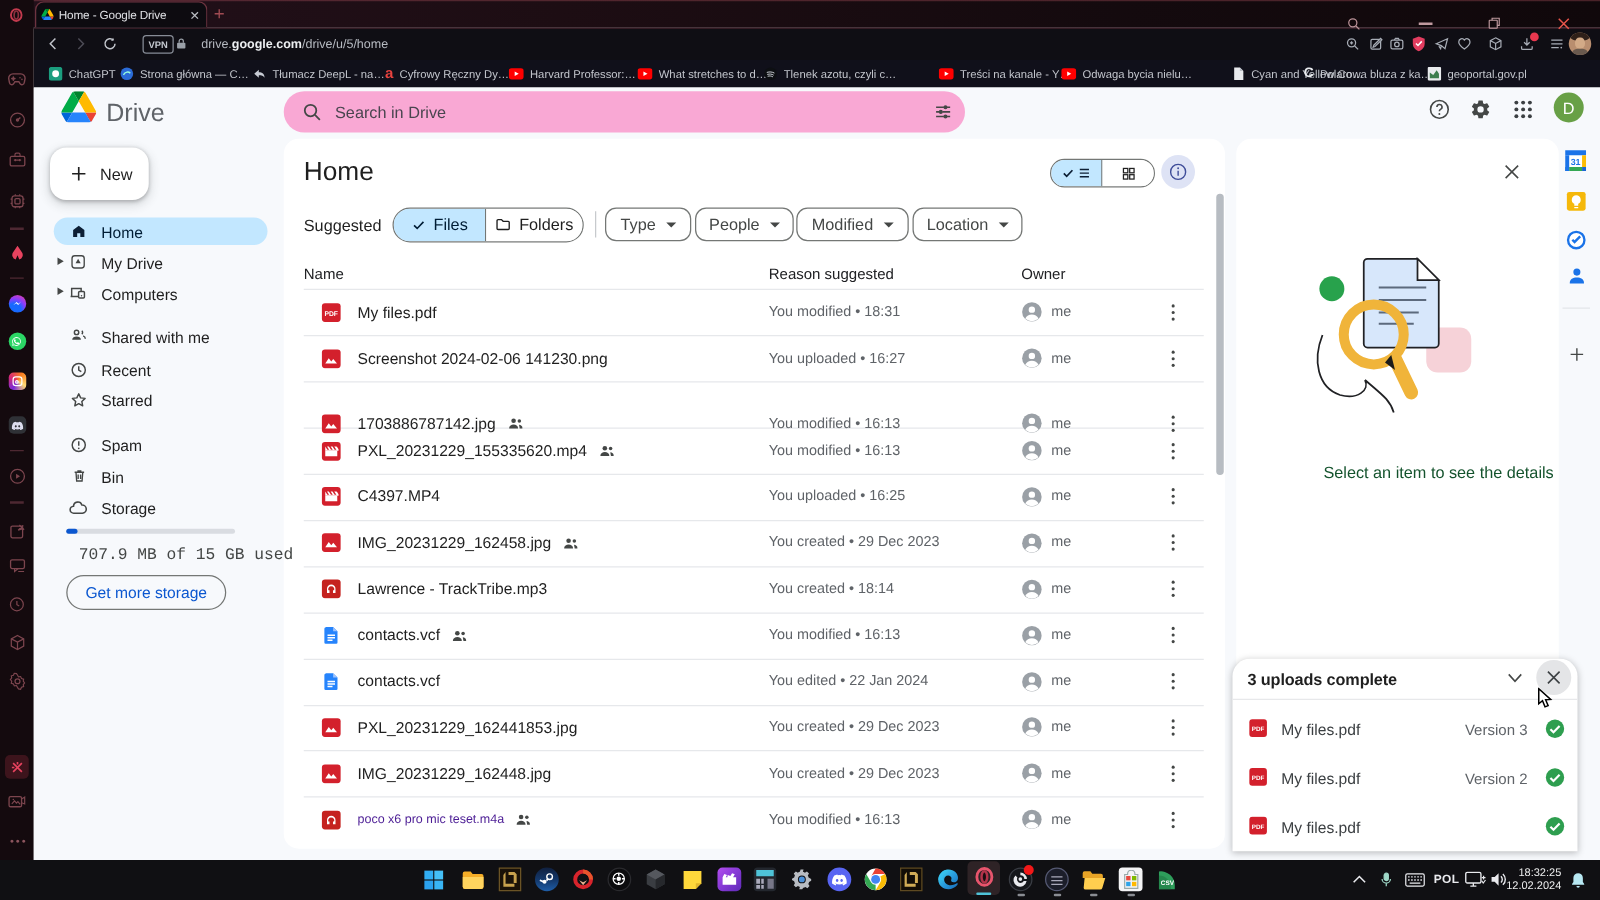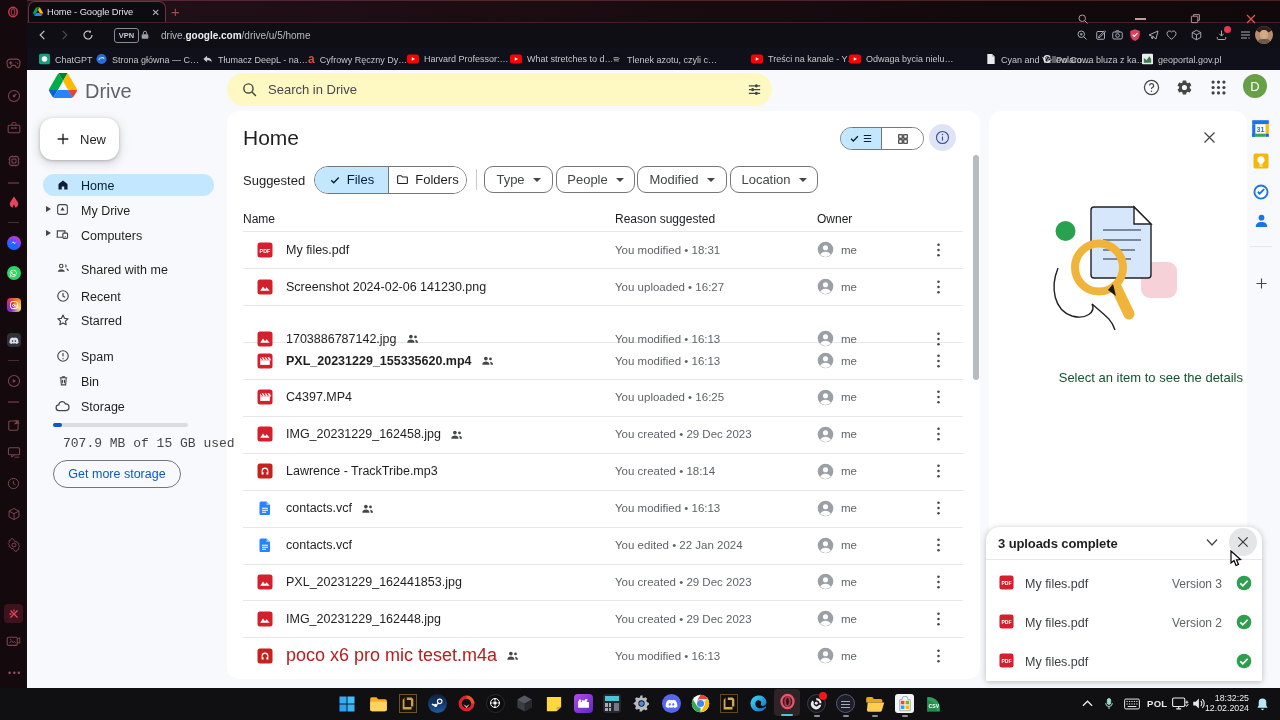--- a/index.html
+++ b/index.html
@@ -409,21 +409,21 @@
     <svg class="abs" style="left:22px;top:3px;" width="28" height="25" viewBox="0 0 87.3 78">
         <path fill="#0066da" d="m6.6 66.85 3.85 6.65c.8 1.4 1.95 2.5 3.3 3.3l13.75-23.8h-27.5c0 1.55.4 3.1 1.2 4.5z"></path>
         <path fill="#00ac47" d="m43.65 25-13.75-23.8c-1.35.8-2.5 1.9-3.3 3.3l-25.4 44a9.06 9.06 0 0 0-1.2 4.5h27.5z"></path>
         <path fill="#ea4335" d="m73.55 76.8c1.35-.8 2.5-1.9 3.3-3.3l1.6-2.75 7.65-13.25c.8-1.4 1.2-2.95 1.2-4.5h-27.502l5.852 11.5z"></path>
         <path fill="#00832d" d="m43.65 25 13.75-23.8c-1.35-.8-2.9-1.2-4.5-1.2h-18.5c-1.6 0-3.15.45-4.5 1.2z"></path>
         <path fill="#2684fc" d="m59.8 53h-32.3l-13.75 23.8c1.35.8 2.9 1.2 4.5 1.2h50.8c1.6 0 3.15-.45 4.5-1.2z"></path>
         <path fill="#ffba00" d="m73.4 26.5-12.7-22c-.8-1.4-1.95-2.5-3.3-3.3l-13.75 23.8 16.15 28h27.45c0-1.55-.4-3.1-1.2-4.5z"></path>
       </svg>
     <div class="abs" style="left:58px;top:9.5px;font-size:20px;color:#5f6368;">Drive</div>
 
-    <div class="abs" style="left:200px;top:3px;width:545px;height:33px;background:#fef9c3;border-radius:17px;">
+    <div class="abs" style="left:200px;top:3px;width:545px;height:33px;background:#f9a8d4;border-radius:17px;">
       <svg style="position:absolute;left:14px;top:8px;" width="17" height="17" viewBox="0 0 24 24" fill="none" stroke="#444746" stroke-width="2">
           <circle cx="10.5" cy="10.5" r="6.5"></circle>
           <path d="M15.5 15.5 L21 21"></path>
         </svg>
       <div style="position:absolute;left:41px;top:8.5px;font-size:13px;color:#49454f;">Search in Drive</div>
       <svg style="position:absolute;right:10px;top:9px;" width="15" height="15" viewBox="0 0 24 24" fill="none" stroke="#444746" stroke-width="2">
           <path d="M3 6h10M17 6h4M3 12h4M11 12h10M3 18h10M17 18h4"></path>
           <circle cx="15" cy="6" r="1.6" fill="#444746"></circle>
           <circle cx="9" cy="12" r="1.6" fill="#444746"></circle>
           <circle cx="15" city="18" cy="18" r="1.6" fill="#444746"></circle>
@@ -659,21 +659,21 @@
         <circle cx="2" cy="9" r="1.7"></circle>
         <circle cx="2" cy="16" r="1.7"></circle>
       </svg>
     </div>
   <div class="row" style="top:342.1px;">
       <svg class="rowicon" width="16" height="16" viewBox="0 0 16 16">
         <rect x="0.5" y="0.5" width="15" height="15" rx="2.5" fill="#d3202c"></rect>
         <path d="M3.2 7.5h9.6v4.4H3.2z" fill="#fff"></path>
         <path d="M3.2 4.2l1.7 2.5h1.4L4.6 4.2h1.5l1.7 2.5h1.4L7.5 4.2H9l1.7 2.5h1.4L10.4 4.2h1.6a1 1 0 0 1 .8.5l1 1.7v1.1H3.2z" fill="#fff"></path>
       </svg>
-      <div style="position:absolute;left:60px;top:0;height:100%;display:flex;align-items:center;font-weight:bold;">
+      <div style="position:absolute;left:60px;top:0;height:100%;display:flex;align-items:center;">
         <span style="font-size:12.5px;color:#1f1f1f;white-space:nowrap;">PXL_20231229_155335620.mp4</span>
         <svg width="13" height="11" viewBox="0 0 24 20" fill="#444746" style="margin-left:9px;">
           <circle cx="9" cy="6.5" r="3.4"></circle>
           <path d="M2.5 17c0-3.2 3.2-5 6.5-5s6.5 1.8 6.5 5v1h-13z"></path>
           <circle cx="17.5" cy="7" r="2.6"></circle>
           <path d="M17 12.3c2.8.2 5 1.8 5 4.4v1.3h-4z"></path>
         </svg>
       </div>
       <span class="rs">You modified • 16:13</span>
       <svg class="ravat" width="17" height="17" viewBox="0 0 24 24">
@@ -849,21 +849,21 @@
         <circle cx="2" cy="9" r="1.7"></circle>
         <circle cx="2" cy="16" r="1.7"></circle>
       </svg>
     </div>
   <div class="row" style="top:637.2px;">
       <svg class="rowicon" width="16" height="16" viewBox="0 0 16 16">
         <rect x="0.5" y="0.5" width="15" height="15" rx="2.5" fill="#c5221f"></rect>
         <path d="M4.6 11.4V8a3.4 3.4 0 0 1 6.8 0v3.4h-2V9.2h0.9A2.3 2.3 0 0 0 8 6.1a2.3 2.3 0 0 0-2.3 3.1h0.9v2.2z" fill="#fff"></path>
       </svg>
       <div style="position:absolute;left:60px;top:0;height:100%;display:flex;align-items:center;">
-        <span style="font-size:18px;color:#b91c1c;white-space:nowrap;">poco x6 pro mic teset.m4a</span>
+        <span style="font-size:10px;color:#4c1d95;white-space:nowrap;">poco x6 pro mic teset.m4a</span>
         <svg width="13" height="11" viewBox="0 0 24 20" fill="#444746" style="margin-left:9px;">
           <circle cx="9" cy="6.5" r="3.4"></circle>
           <path d="M2.5 17c0-3.2 3.2-5 6.5-5s6.5 1.8 6.5 5v1h-13z"></path>
           <circle cx="17.5" cy="7" r="2.6"></circle>
           <path d="M17 12.3c2.8.2 5 1.8 5 4.4v1.3h-4z"></path>
         </svg>
       </div>
       <span class="rs">You modified • 16:13</span>
       <svg class="ravat" width="17" height="17" viewBox="0 0 24 24">
         <circle cx="12" cy="12" r="11" fill="#9aa0a6"></circle>

